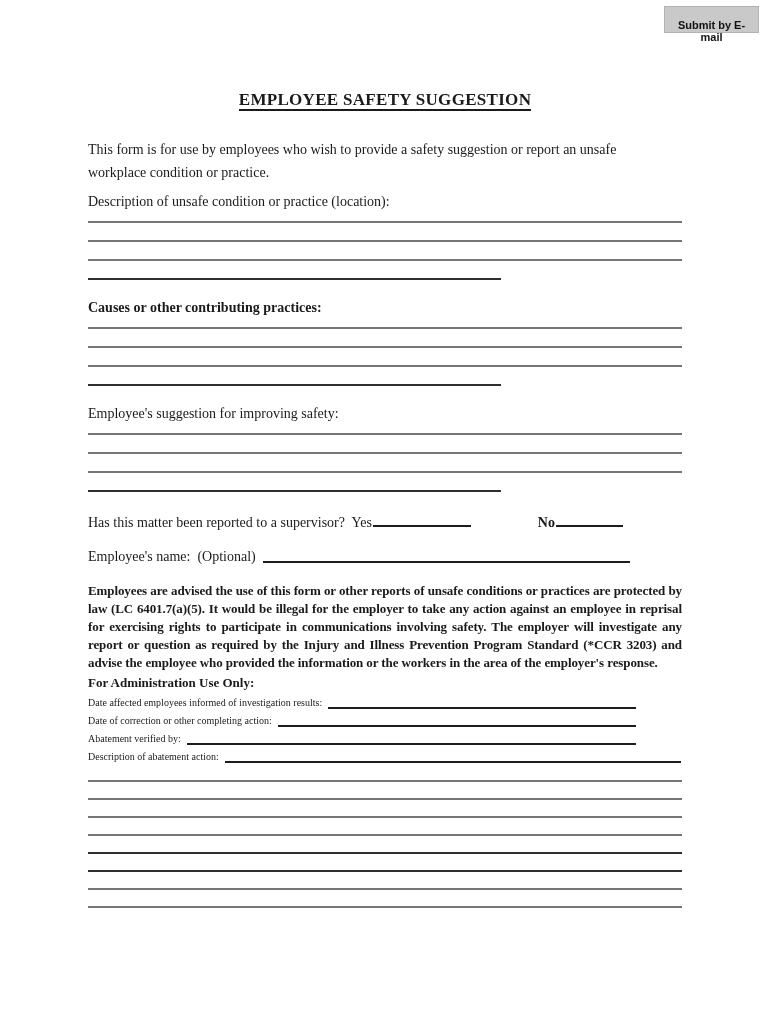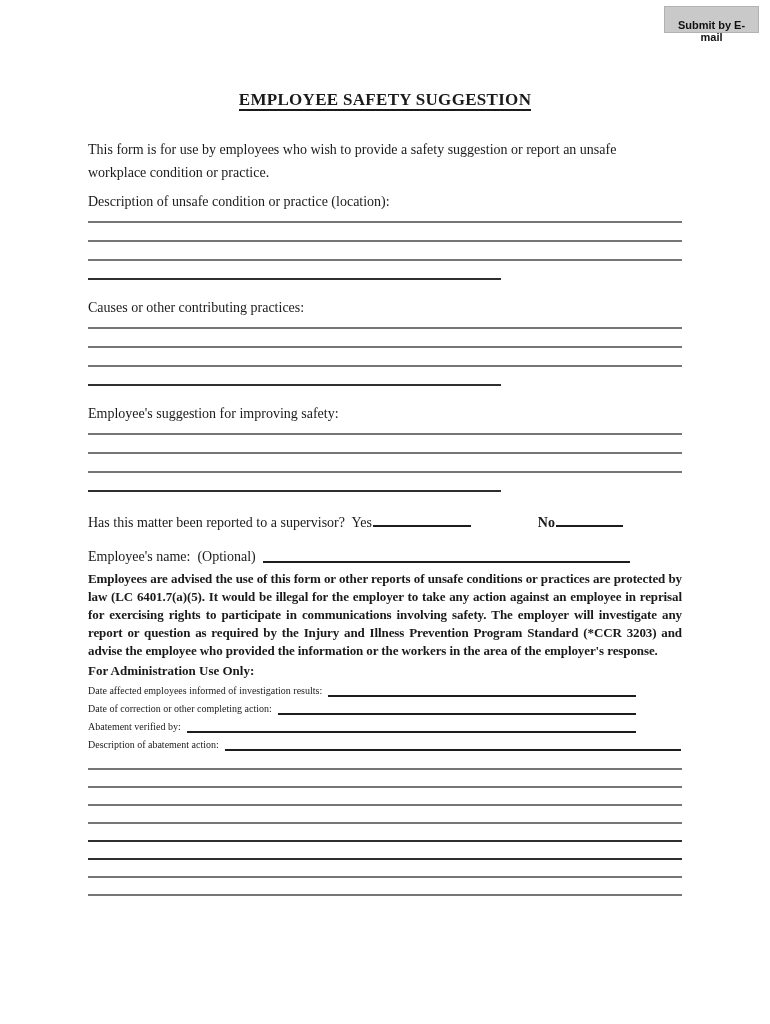--- a/index.html
+++ b/index.html
@@ -36,38 +36,38 @@
     font-weight: bold;
     letter-spacing: 0.3px;
   }
   .title-inner { border-bottom: 2px solid #1a1a1a; padding-bottom: 0px; }
 
   .intro { margin-top: 26px; font-size: 14px; line-height: 23px; }
   .nw { white-space: pre; }
 
   .label { font-size: 14px; line-height: 22px; white-space: pre; }
   .lbl-desc { margin-top: 7px; }
-  .lbl-causes { margin-top: 17px; }
+  .lbl-causes { margin-top: 17px; font-weight: bold; }
   .lbl-sugg { margin-top: 17px; }
 
   .wline { height: 0; border-top: 2px solid var(--line-gray, #767676); margin-top: 17px; }
   .wline.first { margin-top: 8px; }
   .wline.short { width: 413px; border-top-color: #2f2f2f; }
 
   .sup-row { margin-top: 19px; font-size: 14px; line-height: 22px; white-space: pre; }
   .blank { display: inline-block; border-bottom: 2px solid #1d1d1d; height: 14px; vertical-align: baseline; }
   .yes-blank { width: 98px; margin-left: 1px; }
   .no-word { margin-left: 67px; font-weight: bold; }
   .no-blank { width: 67px; margin-left: 1px; }
 
   .name-row { margin-top: 12px; font-size: 14px; line-height: 22px; display: flex; margin-right: 52px; }
   .name-row .lab { white-space: pre; }
   .ufill { flex: 1; border-bottom: 2px solid #1d1d1d; margin-left: 7px; height: 15px; }
 
-  .notice { margin-top: 2px; font-weight: bold; font-size: 13px; line-height: 18px; letter-spacing: -0.1px; }
+  .notice { margin-top: 14px; font-weight: bold; font-size: 13px; line-height: 18px; letter-spacing: -0.1px; }
   .jline { text-align: justify; text-align-last: justify; white-space: normal; overflow: hidden; height: 18px; }
   .jlast { text-align: left; }
 
   .admin-heading { margin: 0; font-size: 13px; line-height: 22px; font-weight: bold; }
   .arow { display: flex; font-size: 10px; line-height: 18px; margin-right: 46px; }
   .arow.full { margin-right: 1px; }
   .arow .lab { white-space: pre; }
   .arow .ufill { height: 13px; margin-left: 6px; border-bottom-width: 2px; }
 
   .bottom-lines { margin-top: 0; }

